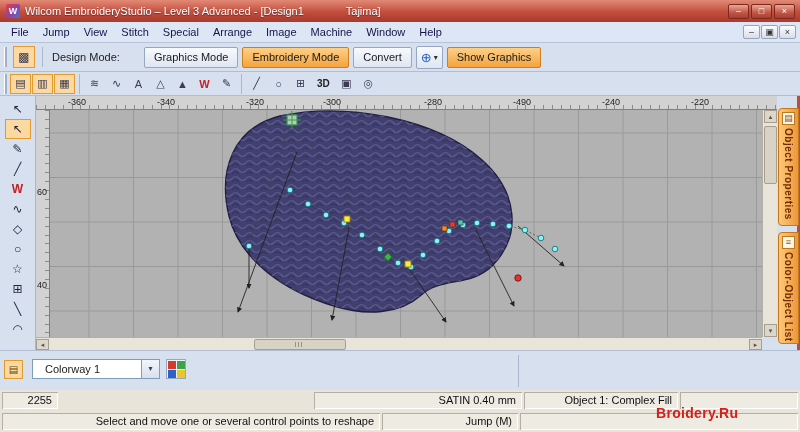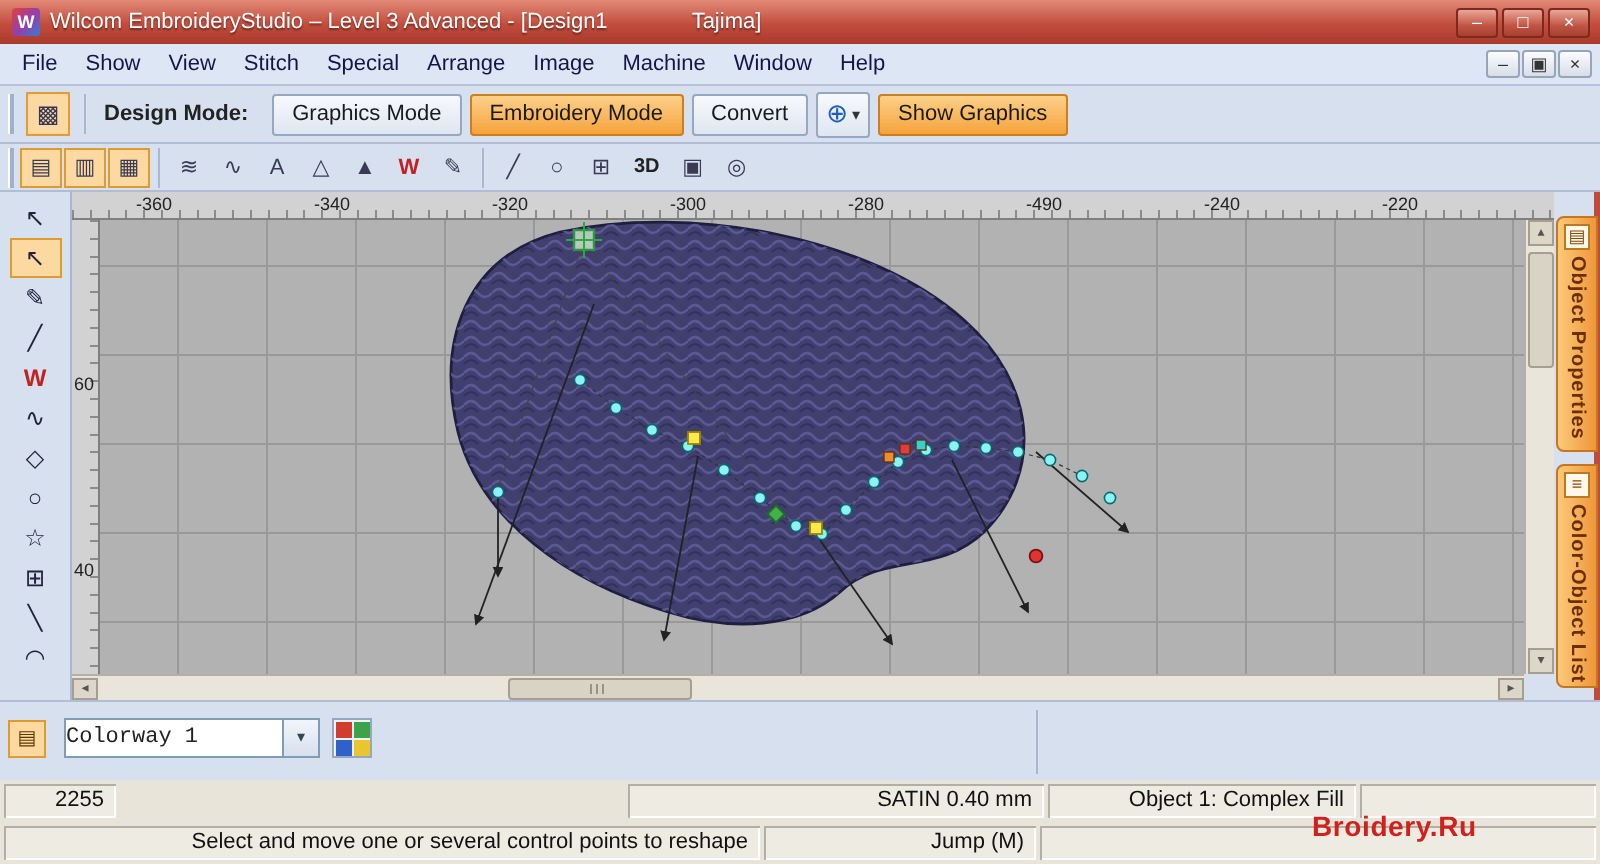--- a/index.html
+++ b/index.html
@@ -31,21 +31,21 @@
   
   .mode-toolbar{position:absolute;top:43px;left:0;width:800px;height:29px;background:#d6e0ef;
     border-bottom:1px solid #b0bdd4;display:flex;align-items:center;gap:4px;font-size:11px;
     box-sizing:border-box;padding-left:4px;color:#222;}
   .grip{width:3px;height:20px;background:linear-gradient(90deg,#ffffff 0 1px,#9fb0c8 1px 3px);
     margin-right:2px;}
   .icon-btn{width:22px;height:22px;display:flex;align-items:center;justify-content:center;
     font-size:12px;color:#363654;border:1px solid transparent;box-sizing:border-box;}
   .icon-btn.selected{background:#fcd9a2;border-color:#e59a33;}
   .sep{width:1px;height:20px;background:#aab8cf;margin:0 3px;}
-  .mode-label{font-weight:bold;margin:0 8px 0 2px;}
+  .mode-label{font-weight:normal;margin:0 20px 0 2px;}
   .btn{height:21px;padding:0 9px;display:flex;align-items:center;
     background:linear-gradient(#f7f9fc,#dfe6f1);border:1px solid #96a7c2;border-radius:2px;
     font-size:11px;color:#1a1a1a;box-sizing:border-box;white-space:nowrap;}
   .btn.orange{background:linear-gradient(#fcd089,#f5a33c);border-color:#cd7f1e;}
   .globe-btn{height:21px;padding:0 4px;display:flex;align-items:center;gap:2px;
     background:linear-gradient(#f7f9fc,#dfe6f1);border:1px solid #96a7c2;border-radius:2px;}
   .globe-glyph{color:#1f5fbf;font-size:13px;}
   .caret{font-size:8px;color:#333;}
   
   .stitch-toolbar{position:absolute;top:72px;left:0;width:800px;height:24px;background:#d6e0ef;
@@ -64,21 +64,21 @@
     font-size:12px;color:#23233d;border:1px solid transparent;box-sizing:border-box;}
   .tool.selected{background:#fbd9a0;border-color:#e09a30;}
   .tool.red{color:#c22222;font-weight:bold;}
   
   .ruler-top{position:absolute;top:96px;left:36px;width:741px;height:14px;background:#d2d2d2;
     border-bottom:1px solid #7f7f7f;font-size:9px;color:#222;box-sizing:border-box;
     background-image:repeating-linear-gradient(90deg,#8b8b8b 0 1px,transparent 1px 8.9px);
     background-size:100% 4px;background-position:0 100%;background-repeat:no-repeat;}
   .ruler-top b{position:absolute;top:1px;font-weight:normal;}
   .ruler-top b:nth-of-type(1){left:32px}.ruler-top b:nth-of-type(2){left:121px}
-  .ruler-top b:nth-of-type(3){left:210px}.ruler-top b:nth-of-type(4){left:299px}
+  .ruler-top b:nth-of-type(3){left:210px}.ruler-top b:nth-of-type(4){left:287px}
   .ruler-top b:nth-of-type(5){left:388px}.ruler-top b:nth-of-type(6){left:477px}
   .ruler-top b:nth-of-type(7){left:566px}.ruler-top b:nth-of-type(8){left:655px}
   .ruler-left{position:absolute;top:110px;left:36px;width:14px;height:227px;background:#d2d2d2;
     border-right:1px solid #7f7f7f;font-size:9px;color:#222;box-sizing:border-box;
     background-image:repeating-linear-gradient(180deg,#8b8b8b 0 1px,transparent 1px 8.9px);
     background-size:4px 100%;background-position:100% 0;background-repeat:no-repeat;}
   .ruler-left b{position:absolute;left:1px;font-weight:normal;margin-top:31px;}
   .ruler-left b:nth-of-type(1){top:46px}.ruler-left b:nth-of-type(2){top:139px}
   
   .canvas{position:absolute;top:110px;left:50px;width:712px;height:227px;
@@ -118,21 +118,21 @@
   #tab-op{top:12px;height:118px;}
   #tab-col{top:136px;height:112px;}
   
   .colorway-bar{position:absolute;top:350px;left:0;width:800px;height:40px;background:#d6e0ef;
     border-top:1px solid #b0bdd4;box-sizing:border-box;font-size:11px;color:#222;}
   .cw-grip{position:absolute;left:4px;top:9px;width:19px;height:19px;background:#fbd9a0;
     border:1px solid #e09a30;display:flex;align-items:center;justify-content:center;font-size:10px;
     color:#5a3a00;box-sizing:border-box;}
   .cw-select{position:absolute;left:32px;top:8px;width:128px;height:20px;background:#fff;
     border:1px solid #7f9db9;display:flex;align-items:center;box-sizing:border-box;}
-  .cw-select .val{flex:1;padding-left:0;font-family:Liberation Mono, monospace;}
+  .cw-select .val{flex:1;padding-left:12px;}
   .cw-drop{width:17px;height:18px;background:linear-gradient(#f2f6fb,#d7e0ee);
     border-left:1px solid #7f9db9;text-align:center;font-size:8px;line-height:18px;color:#345;}
   .palette-btn{position:absolute;left:166px;top:8px;width:20px;height:20px;background:#eef2f9;
     border:1px solid #96a7c2;display:grid;grid-template-columns:8px 8px;grid-template-rows:8px 8px;
     gap:1px;padding:1px;box-sizing:border-box;}
   .palette-btn i{display:block;}
   .pal-r{background:#d23c2e}.pal-g{background:#3da348}.pal-b{background:#2f62c9}
   .vsep{position:absolute;left:518px;top:4px;width:1px;height:32px;background:#aab8cf;}
   
   .statusbar{position:absolute;top:390px;left:0;width:800px;height:21px;background:#e8e4da;
@@ -156,21 +156,21 @@
     <span class="title-doc">Tajima]</span>
     <span class="win-buttons">
       <span class="win-btn">–</span>
       <span class="win-btn">□</span>
       <span class="win-btn">×</span>
     </span>
   </div>
 
   <div class="menubar">
     <span class="menu-item">File</span>
-    <span class="menu-item">Show</span>
+    <span class="menu-item">Jump</span>
     <span class="menu-item">View</span>
     <span class="menu-item">Stitch</span>
     <span class="menu-item">Special</span>
     <span class="menu-item">Arrange</span>
     <span class="menu-item">Image</span>
     <span class="menu-item">Machine</span>
     <span class="menu-item">Window</span>
     <span class="menu-item">Help</span>
     <span class="mdi-buttons">
       <span class="mdi-btn">–</span>

